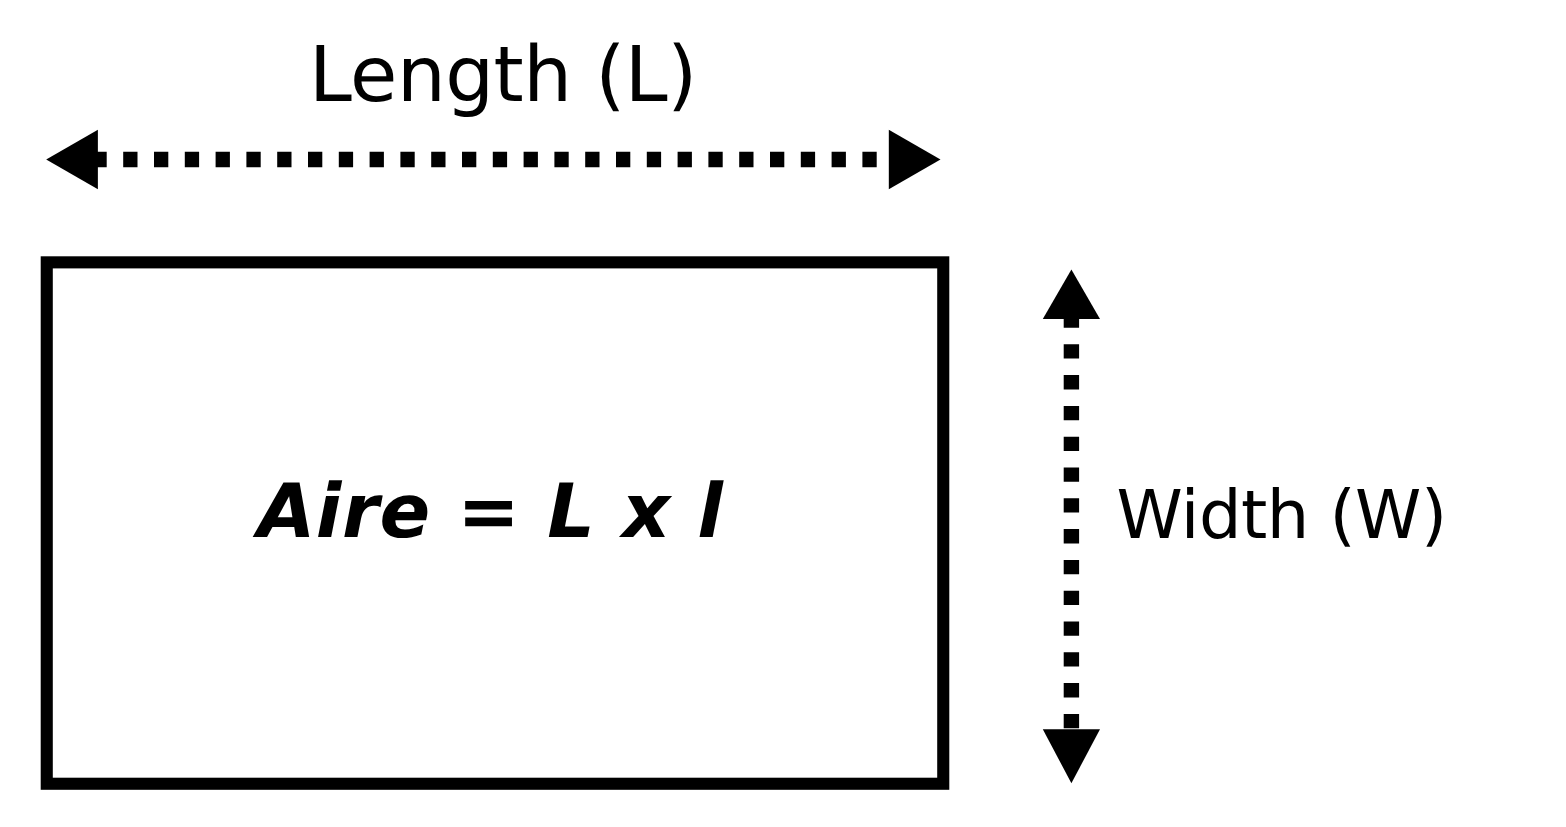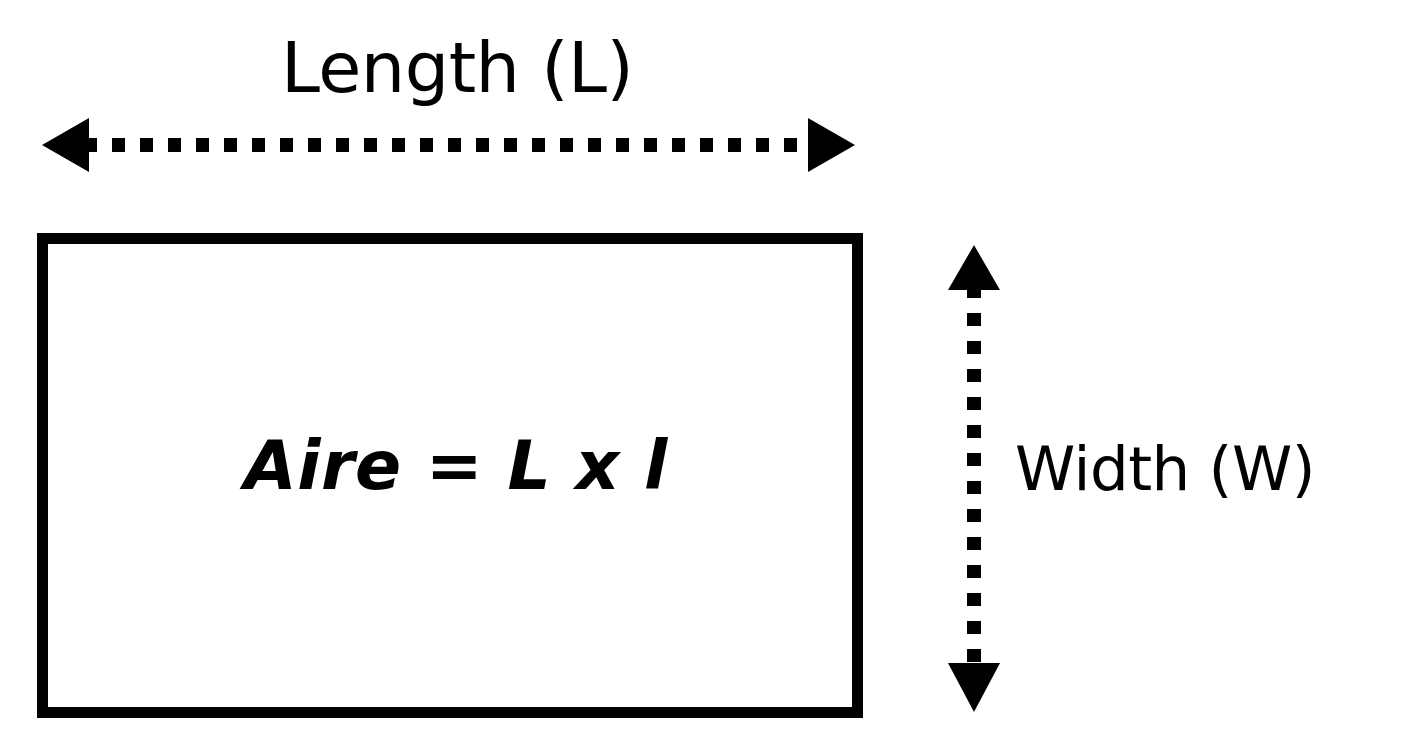--- a/index.html
+++ b/index.html
@@ -40,21 +40,21 @@
     letter-spacing: -0.5px;
   }
   #width-label {
     left: 1015px;
     top: 438px;
     font-size: 61px;
     font-weight: 400;
     letter-spacing: -0.5px;
   }
   #area-formula {
-    left: 244px;
+    left: 234px;
     top: 432px;
     font-size: 68px;
     font-weight: 700;
     font-style: italic;
     letter-spacing: 0.5px;
   }
 </style>
 </head>
 <body>
 

